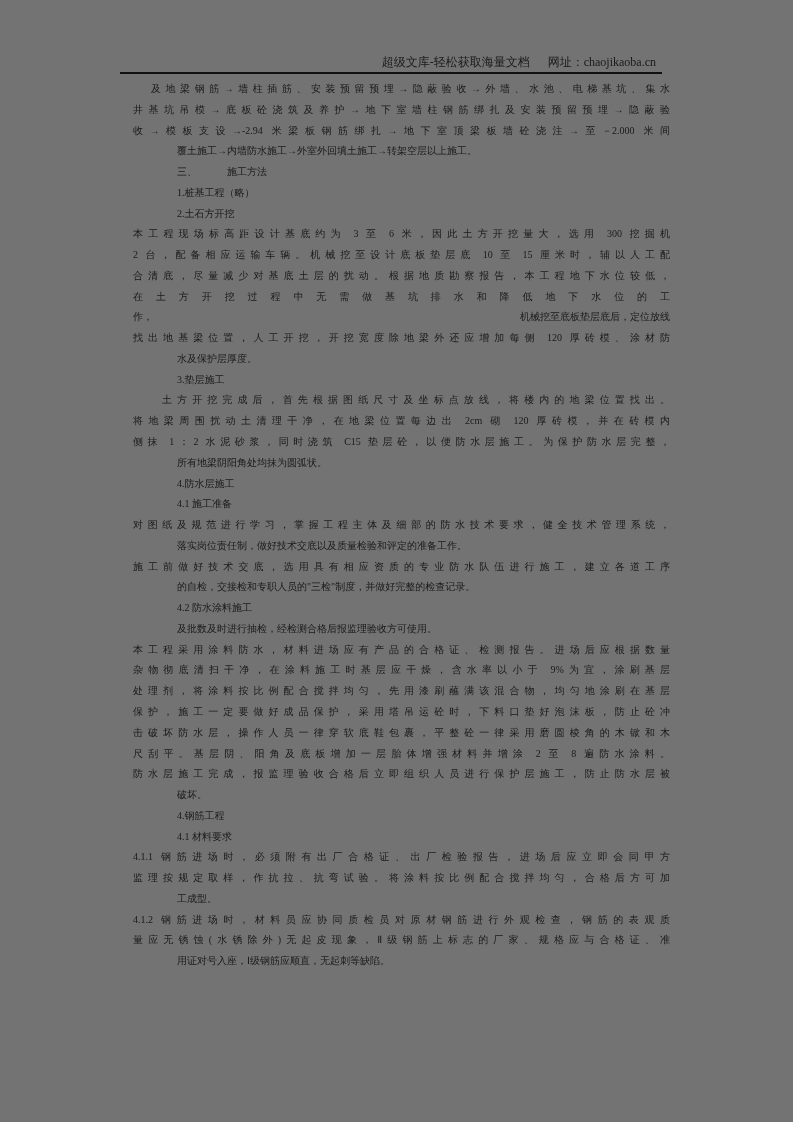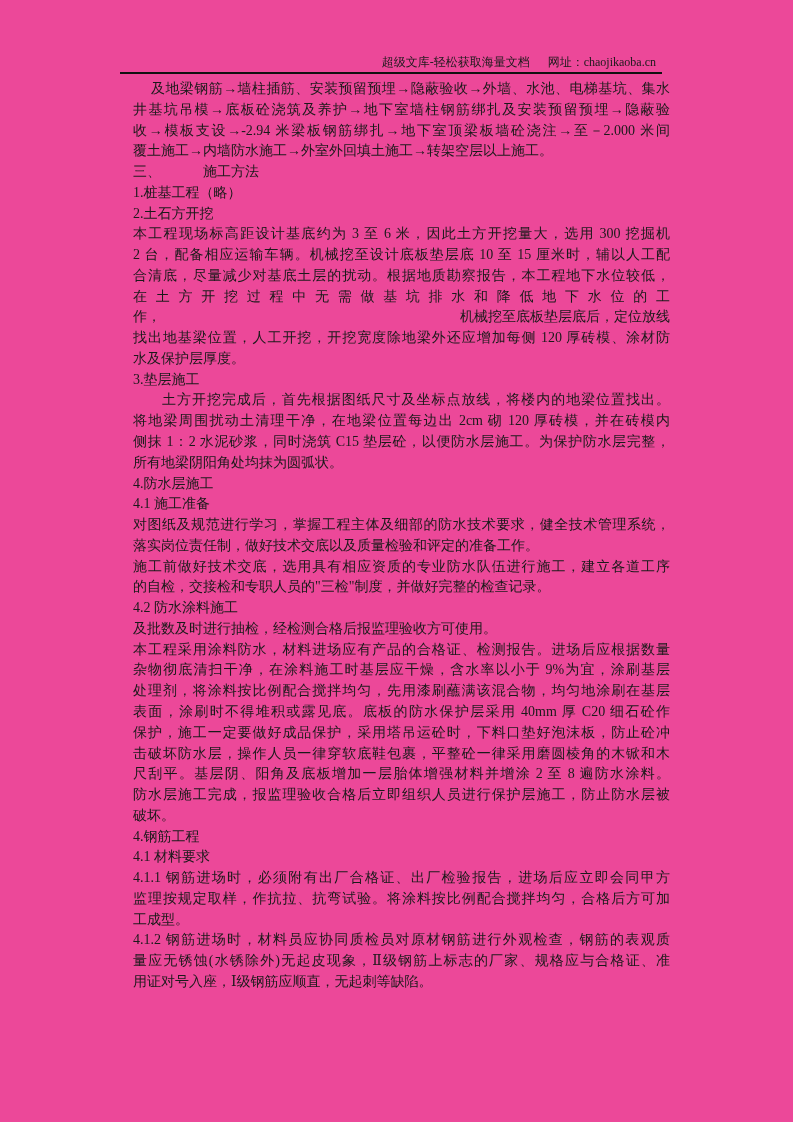--- a/index.html
+++ b/index.html
@@ -1,20 +1,20 @@
 <!DOCTYPE html>
 <html><head>
 <meta charset="utf-8">
 <style>
   html, body { margin: 0; padding: 0; background: #ffffff; }
   .page {
     position: relative;
     width: 793px;
     height: 1122px;
-    background: #ec4899;
+    background: #737373;
     overflow: hidden;
     font-family: "Liberation Serif", "DejaVu Serif", serif;
     color: #1a1a1a;
   }
   .page-header {
     position: absolute;
     top: 54px;
     right: 137px;
     font-size: 12px;
     line-height: 16px;
@@ -29,28 +29,29 @@
     top: 72px;
     width: 542px;
     height: 1.5px;
     background: #111111;
   }
   .doc-body {
     position: absolute;
     left: 133px;
     top: 79px;
     width: 537px;
-    font-size: 14px;
+    font-size: 10px;
     color: #1a1a1a;
+    font-family: Liberation Serif, serif;
   }
   .line {
     height: 20.78px;
     line-height: 20.78px;
   }
-  .line.left { white-space: pre; }
+  .line.left { white-space: pre; margin-left: 44px; }
   .line.fill {
     text-align: justify;
     text-align-last: justify;
     -moz-text-align-last: justify;
     text-justify: inter-character;
   }
   .line.split {
     display: flex;
     justify-content: space-between;
     white-space: pre;
@@ -92,21 +93,20 @@
       <div class="line left">4.1 施工准备</div>
       <div class="line fill">对图纸及规范进行学习，掌握工程主体及细部的防水技术要求，健全技术管理系统，</div>
       <div class="line left">落实岗位责任制，做好技术交底以及质量检验和评定的准备工作。</div>
       <div class="line fill">施工前做好技术交底，选用具有相应资质的专业防水队伍进行施工，建立各道工序</div>
       <div class="line left">的自检，交接检和专职人员的"三检"制度，并做好完整的检查记录。</div>
       <div class="line left">4.2 防水涂料施工</div>
       <div class="line left">及批数及时进行抽检，经检测合格后报监理验收方可使用。</div>
       <div class="line fill">本工程采用涂料防水，材料进场应有产品的合格证、检测报告。进场后应根据数量</div>
       <div class="line fill">杂物彻底清扫干净，在涂料施工时基层应干燥，含水率以小于 9%为宜，涂刷基层</div>
       <div class="line fill">处理剂，将涂料按比例配合搅拌均匀，先用漆刷蘸满该混合物，均匀地涂刷在基层</div>
-      <div class="line fill">表面，涂刷时不得堆积或露见底。底板的防水保护层采用 40mm 厚 C20 细石砼作</div>
       <div class="line fill">保护，施工一定要做好成品保护，采用塔吊运砼时，下料口垫好泡沫板，防止砼冲</div>
       <div class="line fill">击破坏防水层，操作人员一律穿软底鞋包裹，平整砼一律采用磨圆棱角的木锨和木</div>
       <div class="line fill">尺刮平。基层阴、阳角及底板增加一层胎体增强材料并增涂 2 至 8 遍防水涂料。</div>
       <div class="line fill">防水层施工完成，报监理验收合格后立即组织人员进行保护层施工，防止防水层被</div>
       <div class="line left">破坏。</div>
       <div class="line left">4.钢筋工程</div>
       <div class="line left">4.1 材料要求</div>
       <div class="line fill">4.1.1 钢筋进场时，必须附有出厂合格证、出厂检验报告，进场后应立即会同甲方</div>
       <div class="line fill">监理按规定取样，作抗拉、抗弯试验。将涂料按比例配合搅拌均匀，合格后方可加</div>
       <div class="line left">工成型。</div>

